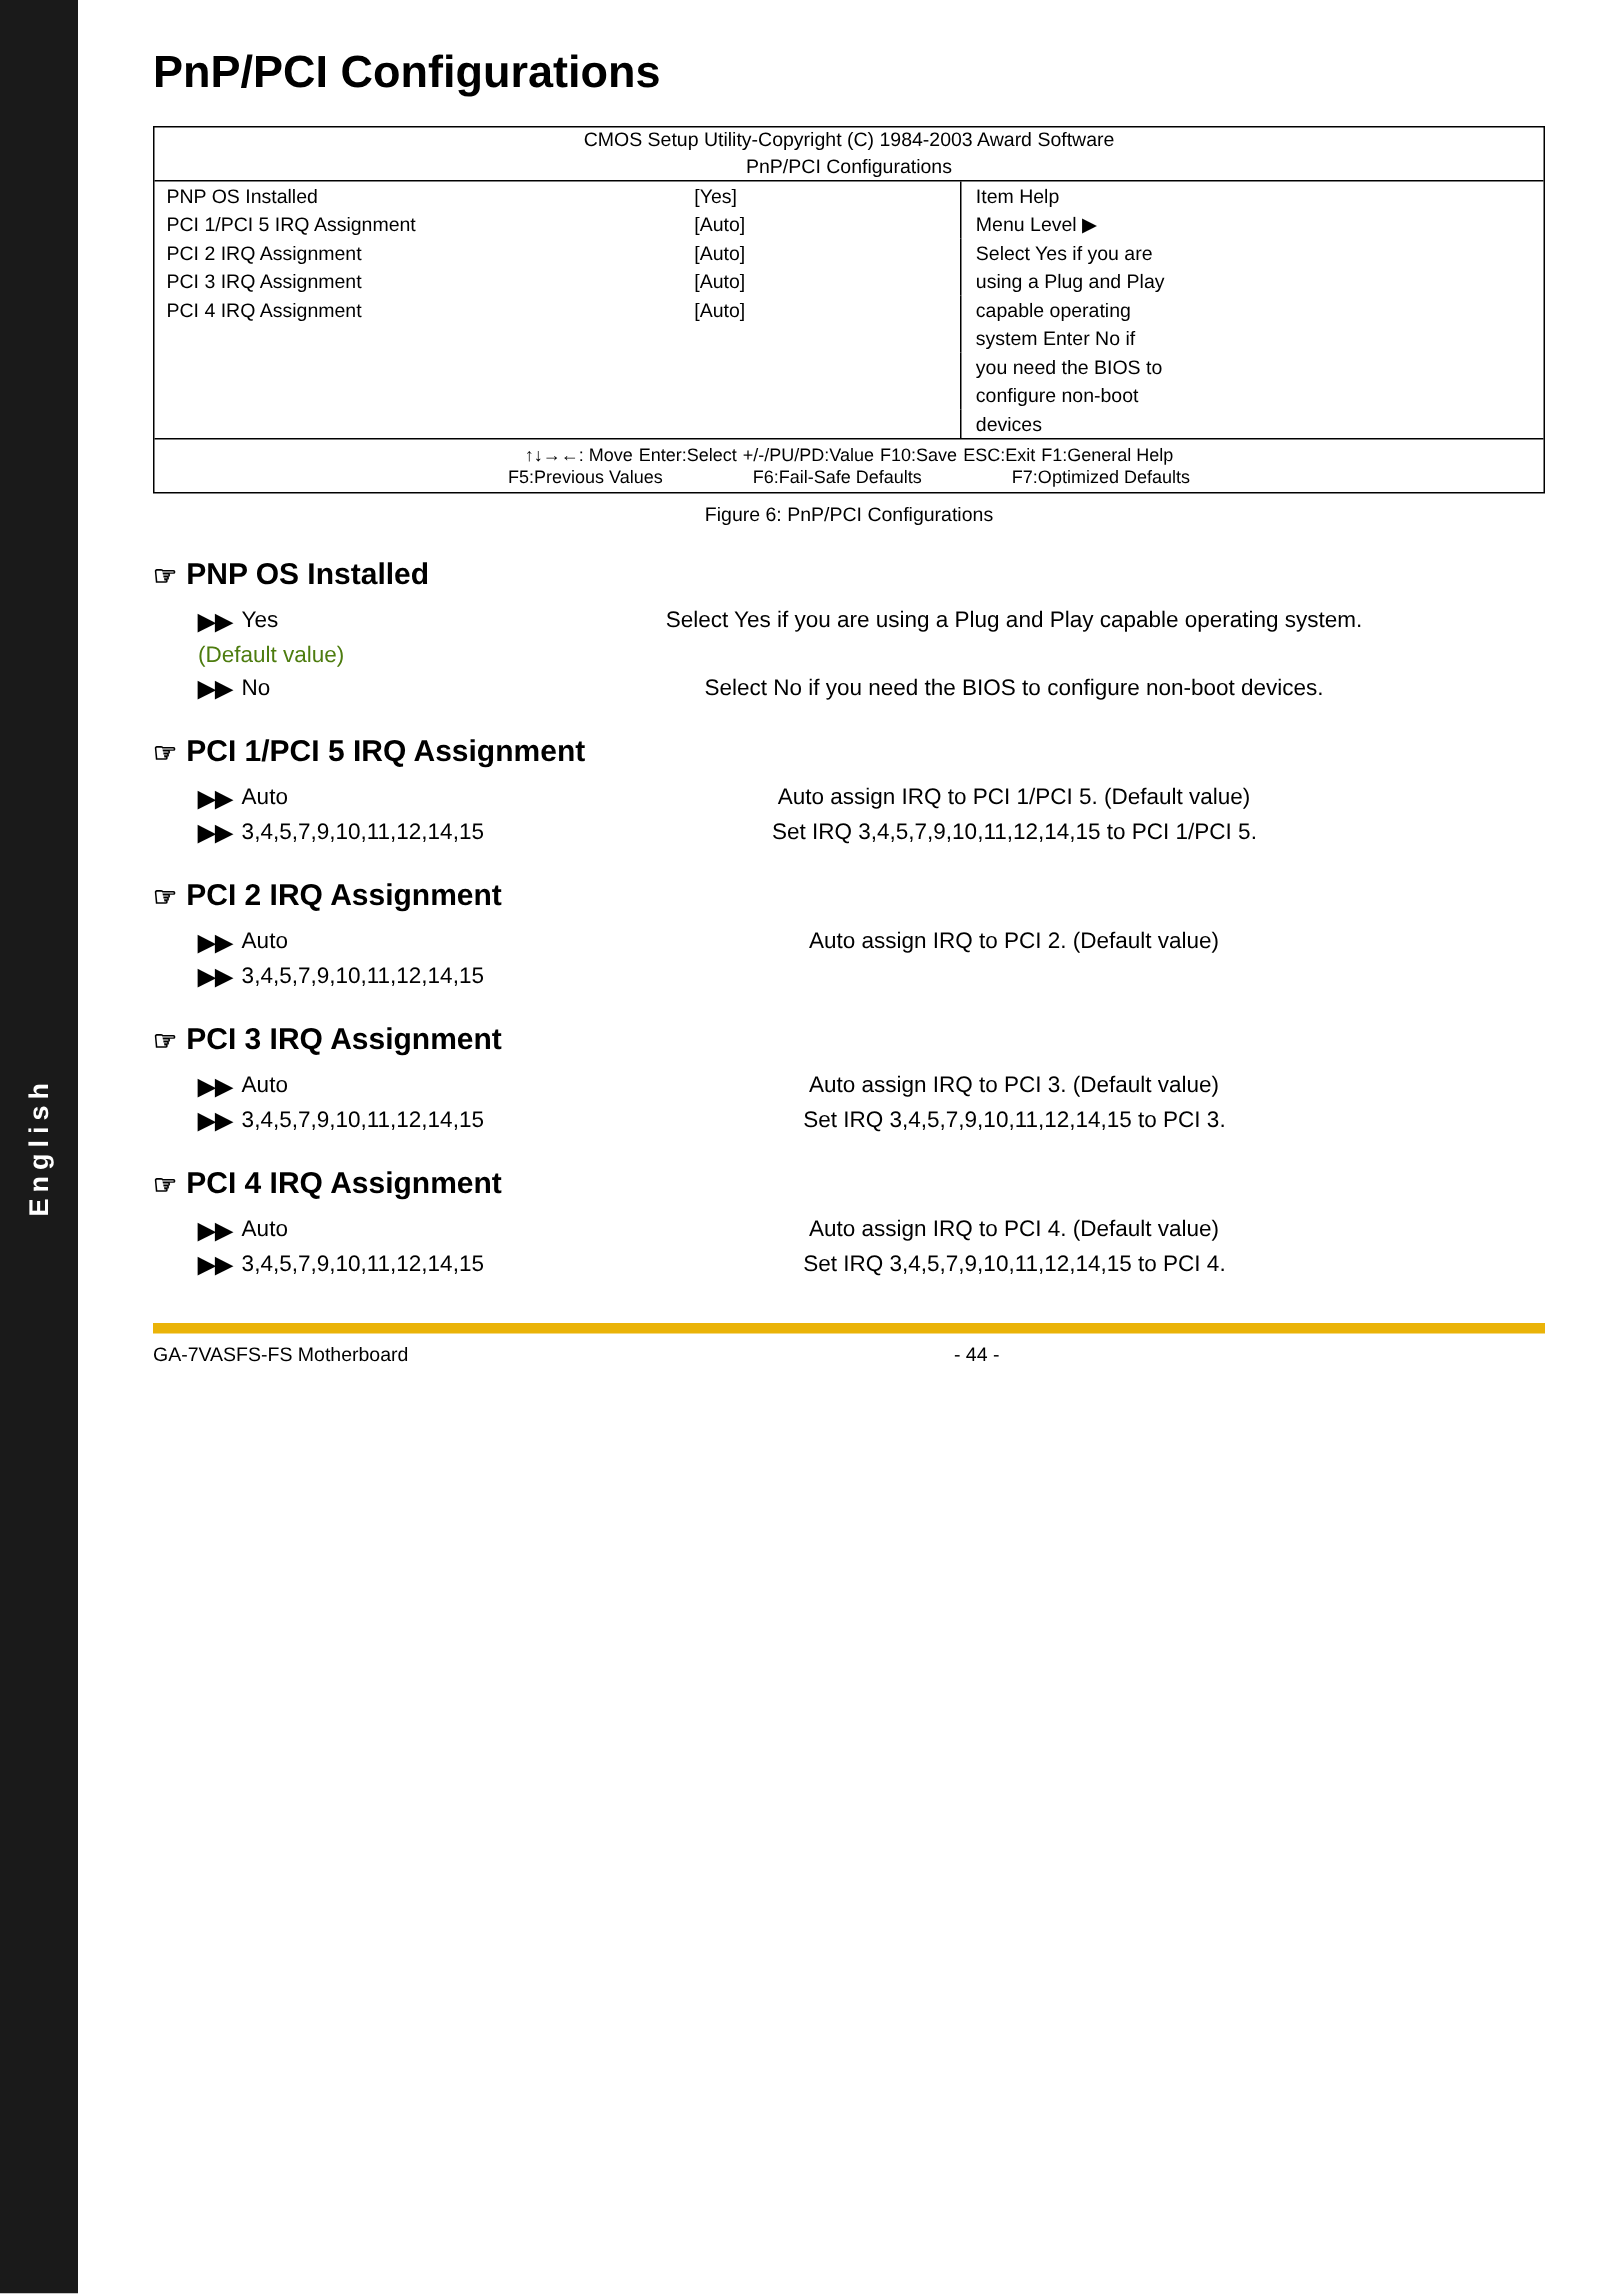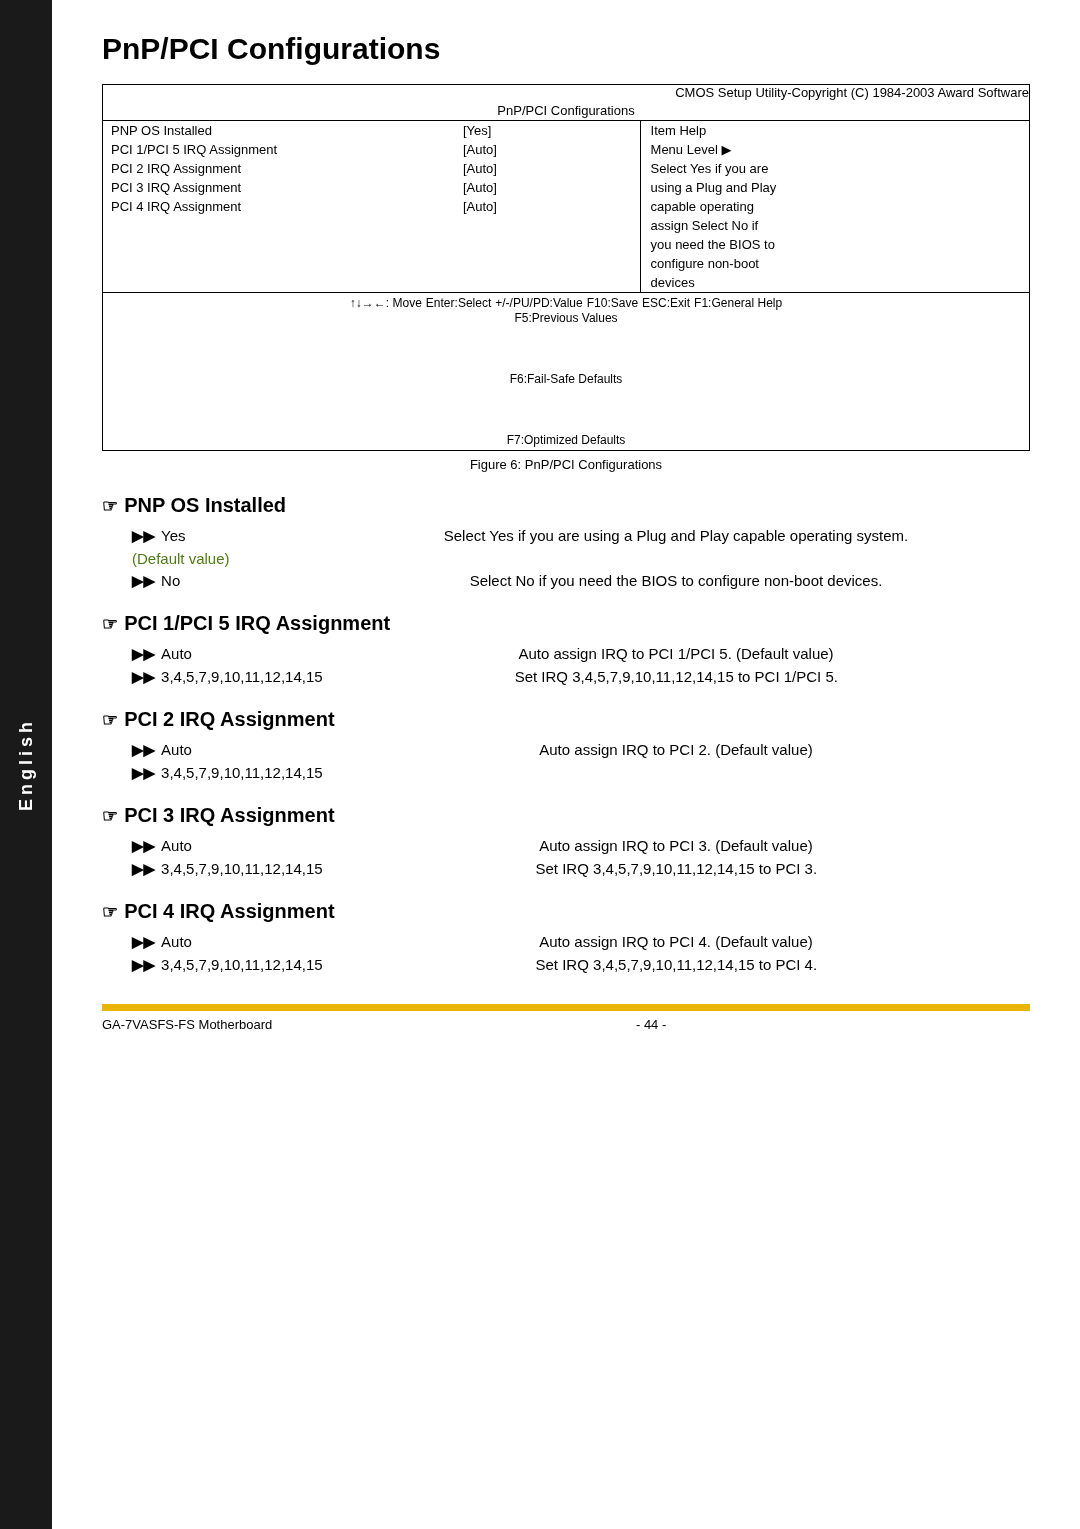--- a/index.html
+++ b/index.html
@@ -37,21 +37,21 @@
       font-size: 30px;
       font-weight: bold;
       margin-bottom: 18px;
       font-family: Arial, sans-serif;
     }
     .bios-table-wrapper {
       border: 1px solid #000;
       margin-bottom: 6px;
     }
     .bios-caption {
-      text-align: right;
+      text-align: center;
       font-size: 13px;
       margin-bottom: 3px;
       color: #000;
     }
     .bios-subtitle {
       text-align: center;
       font-size: 13px;
       margin-bottom: 0;
       color: #000;
       border-bottom: 1px solid #000;
@@ -130,22 +130,21 @@
     }
     .bios-nav-wrapper .line1 {
       display: flex;
       justify-content: center;
       gap: 4px;
       margin-bottom: 1px;
     }
     .bios-nav-wrapper .line2 {
       display: flex;
       justify-content: center;
-      gap: 47px;
-      flex-direction: column;
+      gap: 60px;
     }
   </style>
 </head>
 <body>
 
 <div class="sidebar">
   <span class="sidebar-label">English</span>
 </div>
 
 <div class="main-content">
@@ -178,21 +177,21 @@
             <td class="col-right">using a Plug and Play</td>
           </tr>
           <tr>
             <td class="col-left">PCI 4 IRQ Assignment</td>
             <td class="col-mid">[Auto]</td>
             <td class="col-right">capable operating</td>
           </tr>
           <tr>
             <td class="col-left"></td>
             <td class="col-mid"></td>
-            <td class="col-right">assign Select No if</td>
+            <td class="col-right">system Enter No if</td>
           </tr>
           <tr>
             <td class="col-left"></td>
             <td class="col-mid"></td>
             <td class="col-right">you need the BIOS to</td>
           </tr>
           <tr>
             <td class="col-left"></td>
             <td class="col-mid"></td>
             <td class="col-right">configure non-boot</td>

